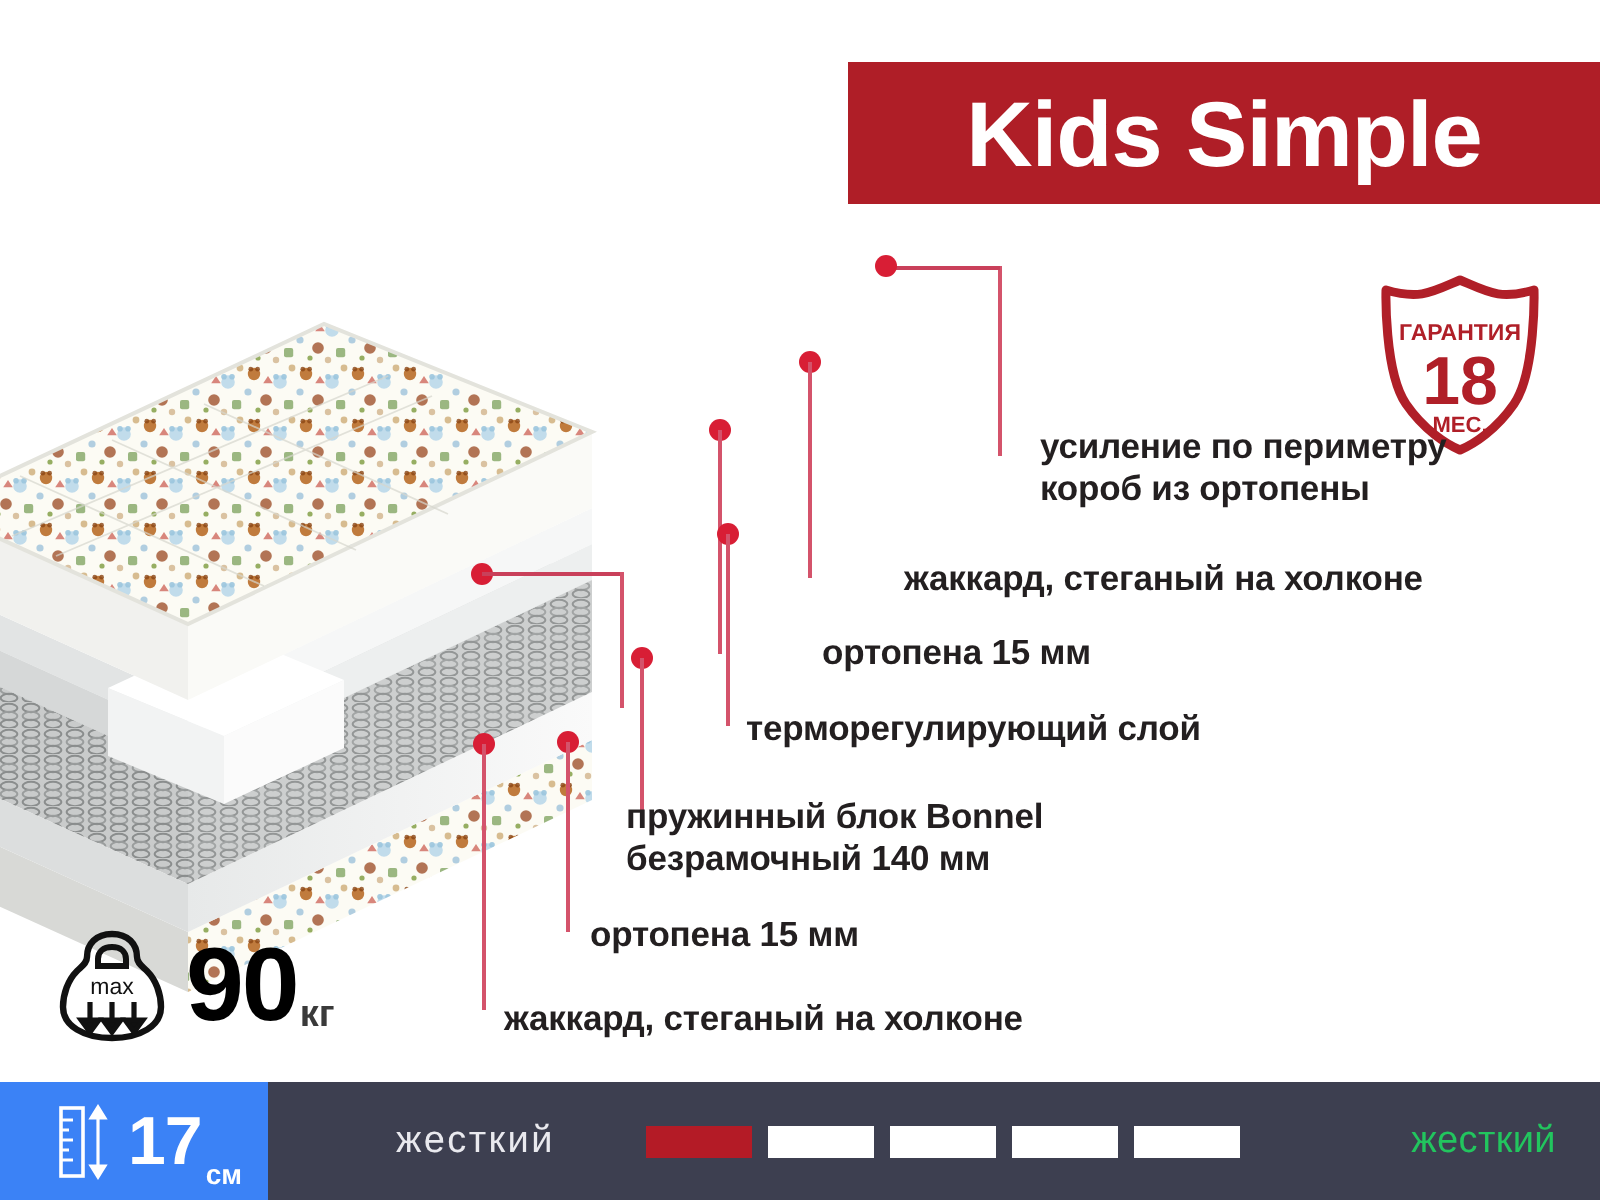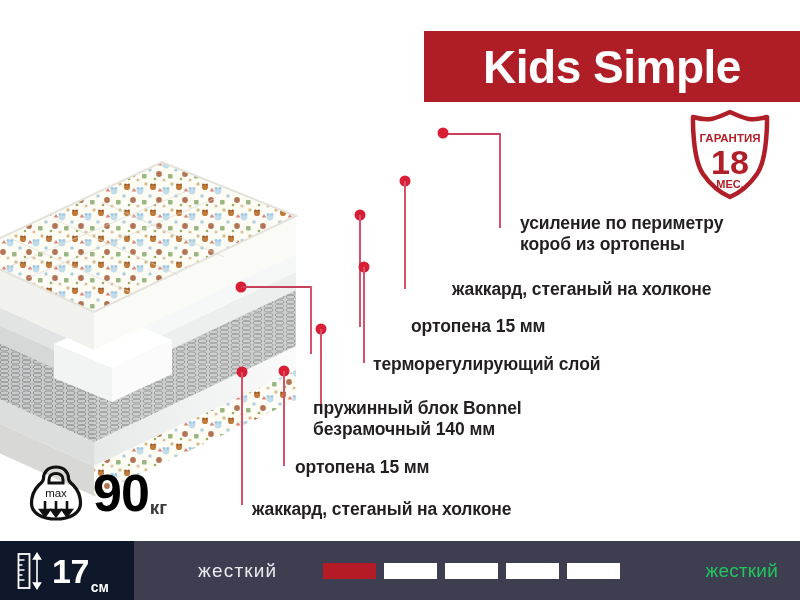--- a/index.html
+++ b/index.html
@@ -19,21 +19,21 @@
     background:#AF1E27;
     display:flex; align-items:center; justify-content:center;
   }
   #title-text{
     color:#ffffff; font-size:46px; font-weight:bold;
     letter-spacing:-0.5px; line-height:1; white-space:nowrap;
   }
 
   
   #warranty-badge{
-    position:absolute; left:688px; top:108px; width:84px; height:92px;
+    position:absolute; left:688px; top:136px; width:84px; height:92px;
   }
   #warranty-badge svg{ display:block; width:84px; height:92px; }
   .shield-txt{ fill:#B01F28; font-family:"Liberation Sans", sans-serif; font-weight:bold; }
 
   
   #mattress-illustration{
     position:absolute; left:-34px; top:78px; width:480px; height:420px;
   }
   #mattress-illustration svg{ display:block; }
 
@@ -74,22 +74,22 @@
     color:#3A3A3A; font-size:19px; font-weight:bold;
     margin-left:1px; align-self:flex-end; padding-bottom:7px;
   }
 
   
   #bottom-bar{
     position:absolute; left:0; top:541px; width:800px; height:59px;
     display:flex;
   }
   #height-section{
-    width:134px; height:59px; background:#0f172a;
-    display:flex; align-items:center; padding-left:17px;
+    width:134px; height:59px; background:#3b82f6;
+    display:flex; align-items:center; padding-left:29px;
   }
   #ruler-icon{ width:27px; height:38px; flex:none; }
   #height-value{
     color:#ffffff; font-size:34px; font-weight:bold;
     line-height:1; margin-left:8px; letter-spacing:-0.5px;
   }
   #height-unit{
     color:#ffffff; font-size:14px; font-weight:bold;
     margin-left:2px; align-self:flex-end; padding-bottom:5px;
   }

